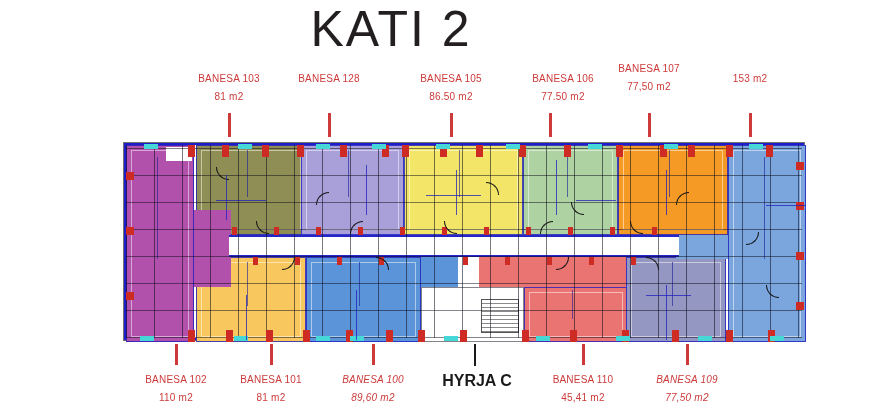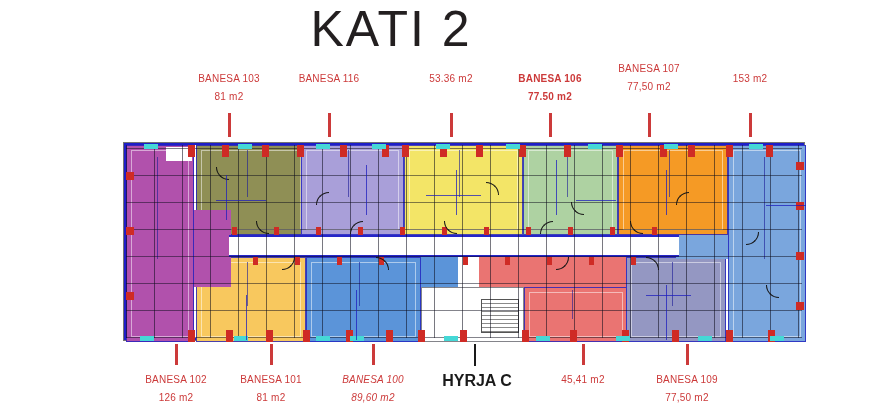--- a/index.html
+++ b/index.html
@@ -213,61 +213,63 @@
       </div>
   </div>
 
   <div id="labels">
       <div class="unit-label" style="left: 140px; top: 70px;">
         <div>BANESA 103</div>
         <div>81 m2</div>
       </div>
       <div class="tick" style="left: 214px; top: 113px; height: 24px; background: rgb(204, 58, 58);"></div>
       <div class="unit-label" style="left: 240px; top: 70px;">
-        <div>BANESA 116</div>
+        <div>BANESA 128</div>
       </div>
       <div class="tick" style="left: 314px; top: 113px; height: 24px; background: rgb(204, 58, 58);"></div>
       <div class="unit-label" style="left: 362px; top: 70px;">
-        <div>53.36 m2</div>
+        <div>BANESA 105</div>
+        <div>86.50 m2</div>
       </div>
       <div class="tick" style="left: 436px; top: 113px; height: 24px; background: rgb(204, 58, 58);"></div>
-      <div class="unit-label" style="left: 461px; top: 70px; font-weight: bold;">
+      <div class="unit-label" style="left: 474px; top: 70px;">
         <div>BANESA 106</div>
         <div>77.50 m2</div>
       </div>
       <div class="tick" style="left: 535px; top: 113px; height: 24px; background: rgb(204, 58, 58);"></div>
       <div class="unit-label" style="left: 560px; top: 60px;">
         <div>BANESA 107</div>
         <div>77,50 m2</div>
       </div>
       <div class="tick" style="left: 634px; top: 113px; height: 24px; background: rgb(204, 58, 58);"></div>
       <div class="unit-label" style="left: 661px; top: 70px;">
         <div>153 m2</div>
       </div>
       <div class="tick" style="left: 735px; top: 113px; height: 24px; background: rgb(204, 58, 58);"></div>
       <div class="unit-label" style="left: 87px; top: 371px;">
         <div>BANESA 102</div>
-        <div>126 m2</div>
+        <div>110 m2</div>
       </div>
       <div class="tick" style="left: 161px; top: 344px; height: 21px; background: rgb(204, 58, 58);"></div>
       <div class="unit-label" style="left: 182px; top: 371px;">
         <div>BANESA 101</div>
         <div>81 m2</div>
       </div>
       <div class="tick" style="left: 256px; top: 344px; height: 21px; background: rgb(204, 58, 58);"></div>
       <div class="unit-label" style="left: 284px; top: 371px; font-style: italic;">
         <div>BANESA 100</div>
         <div>89,60 m2</div>
       </div>
       <div class="tick" style="left: 358px; top: 344px; height: 21px; background: rgb(204, 58, 58);"></div>
       <div class="unit-label" style="left: 494px; top: 371px;">
+        <div>BANESA 110</div>
         <div>45,41 m2</div>
       </div>
       <div class="tick" style="left: 568px; top: 344px; height: 21px; background: rgb(204, 58, 58);"></div>
-      <div class="unit-label" style="left: 598px; top: 371px;">
+      <div class="unit-label" style="left: 598px; top: 371px; font-style: italic;">
         <div>BANESA 109</div>
         <div>77,50 m2</div>
       </div>
       <div class="tick" style="left: 672px; top: 344px; height: 21px; background: rgb(204, 58, 58);"></div>
       <div class="tick" style="left: 460px; top: 344px; height: 22px; background: rgb(26, 26, 26); width: 2px;"></div>
     </div>
   <div class="entrance-label" id="entrance-label-box" style="left: 403px; top: 372px;">
     <span>HYRJA C</span>
   </div>
 </div>

